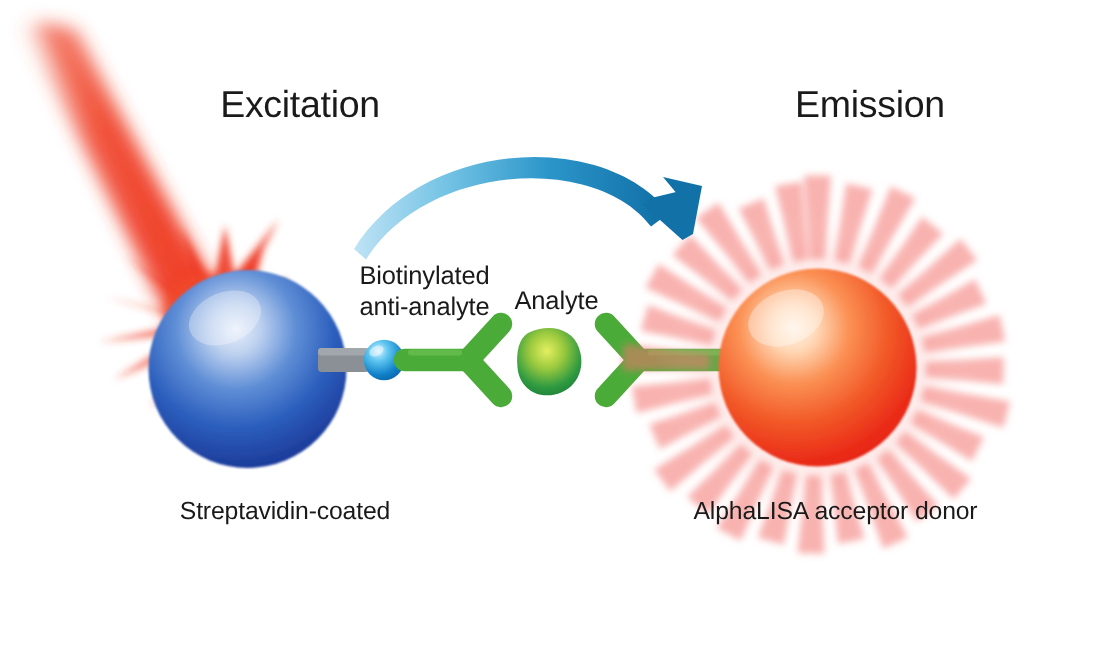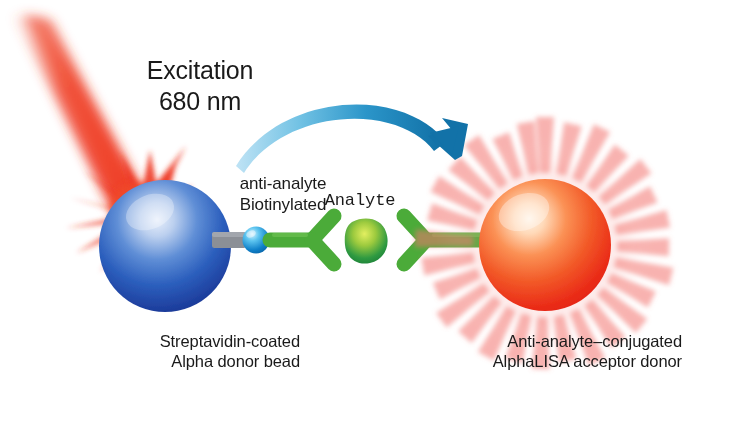--- a/index.html
+++ b/index.html
@@ -36,41 +36,40 @@
     font-size: 25px;
     letter-spacing: -0.2px;
   }
   .label-mid {
     font-size: 17px;
     letter-spacing: -0.1px;
   }
   .label-cap {
     font-size: 16.5px;
     letter-spacing: -0.1px;
-    text-align: right;
   }
   .label .ln { display: block; }
 
   #excitation-label { left: 105px; top: 55px; width: 190px; }
   #emission-label   { left: 485px; top: 55px; width: 190px; }
   #singlet-oxygen-label { left: 296px; top: 50px; width: 110px; font-size: 25px; }
   #singlet-oxygen-label .sup {
     font-size: 15px;
     vertical-align: super;
     position: relative;
     top: -1px;
   }
   #singlet-oxygen-label .sub {
     font-size: 15px;
     vertical-align: sub;
     position: relative;
     top: 3px;
   }
   #biotin-label { left: 218px; top: 174px; width: 130px; }
-  #analyte-label { left: 315px; top: 191px; width: 90px; font-family: Liberation Mono, monospace; }
+  #analyte-label { left: 326px; top: 191px; width: 90px; }
   #donor-caption { left: 80px; top: 331px; width: 220px; }
   #acceptor-caption { left: 432px; top: 331px; width: 250px; }
 </style>
 </head>
 <body>
 
 <div id="stage">
 
   <svg id="diagram-svg" viewBox="0 0 735 435">
     <defs>
@@ -312,39 +311,37 @@
                L 434 151
                C 424 138, 408 128, 388 123
                C 338 110, 272 128, 244 173 Z" fill="url(#gradArrow)"></path>
       <polygon points="455,160 428,136 452,130 442,118 468,124 462,156" fill="#1272a8"></polygon>
       <polygon points="430,133 459,126 452,154" fill="#1272a8"></polygon>
     </g>
   </svg>
 
   <div class="label label-big" id="excitation-label">
     <span class="ln">Excitation</span>
-    <span class="ln">680 nm</span>
   </div>
 
   <div class="label label-big" id="emission-label">
+    <span class="ln">Emission</span>
   </div>
 
 
   <div class="label label-mid" id="biotin-label">
+    <span class="ln">Biotinylated</span>
     <span class="ln">anti-analyte</span>
-    <span class="ln">Biotinylated</span>
   </div>
 
   <div class="label label-mid" id="analyte-label">
     <span class="ln">Analyte</span>
   </div>
 
   <div class="label label-cap" id="donor-caption">
     <span class="ln">Streptavidin-coated</span>
-    <span class="ln">Alpha donor bead</span>
   </div>
 
   <div class="label label-cap" id="acceptor-caption">
-    <span class="ln">Anti-analyte–conjugated</span>
     <span class="ln">AlphaLISA acceptor donor</span>
   </div>
 
 </div>
 
 </body></html>

